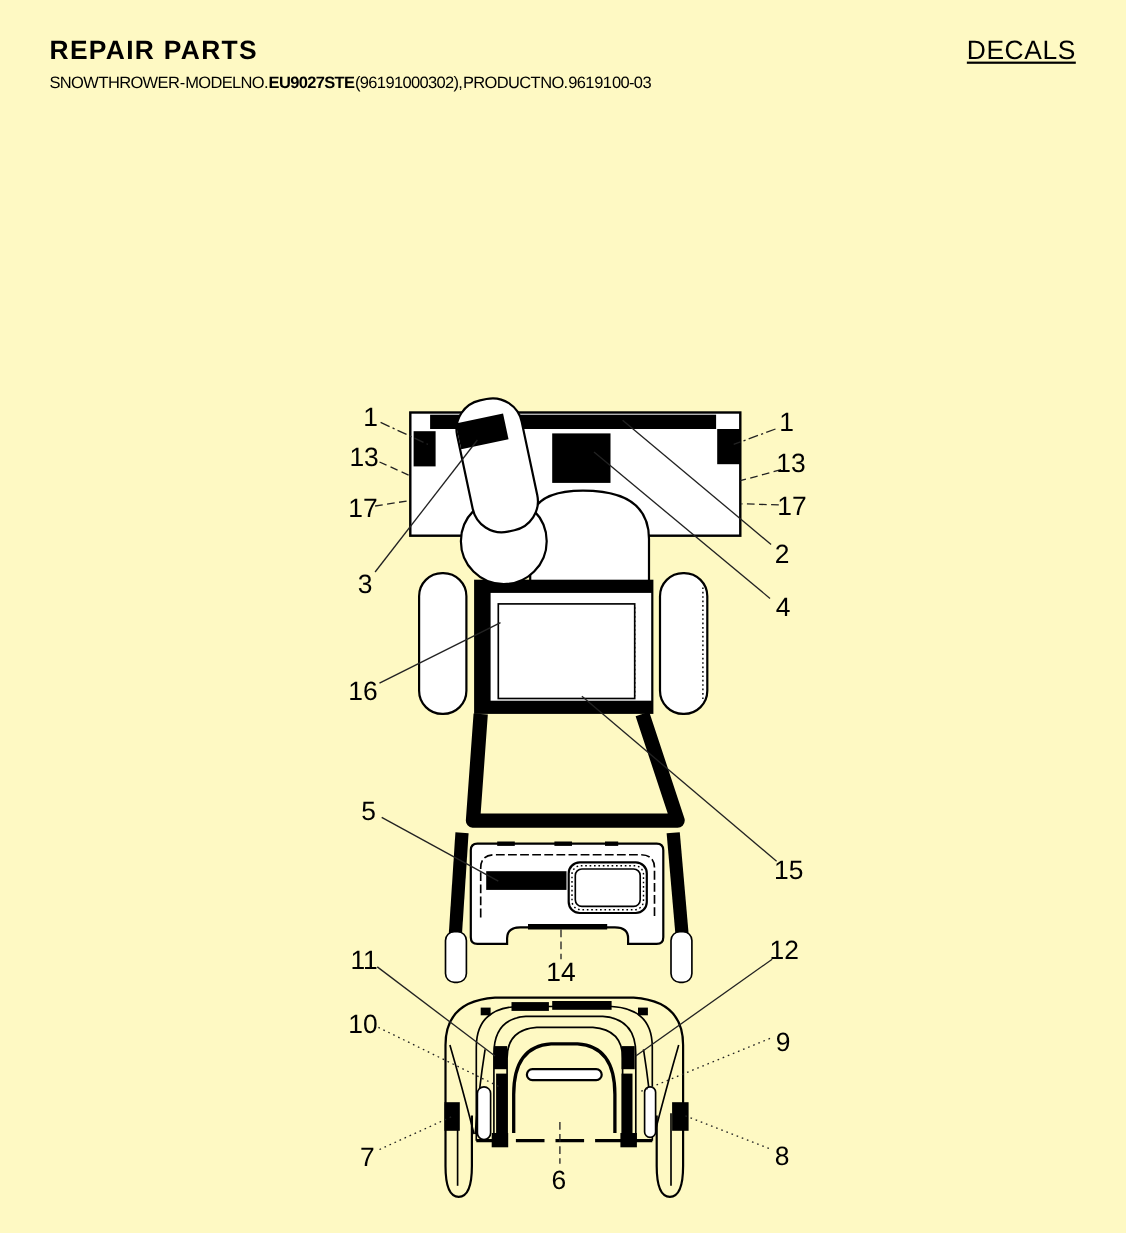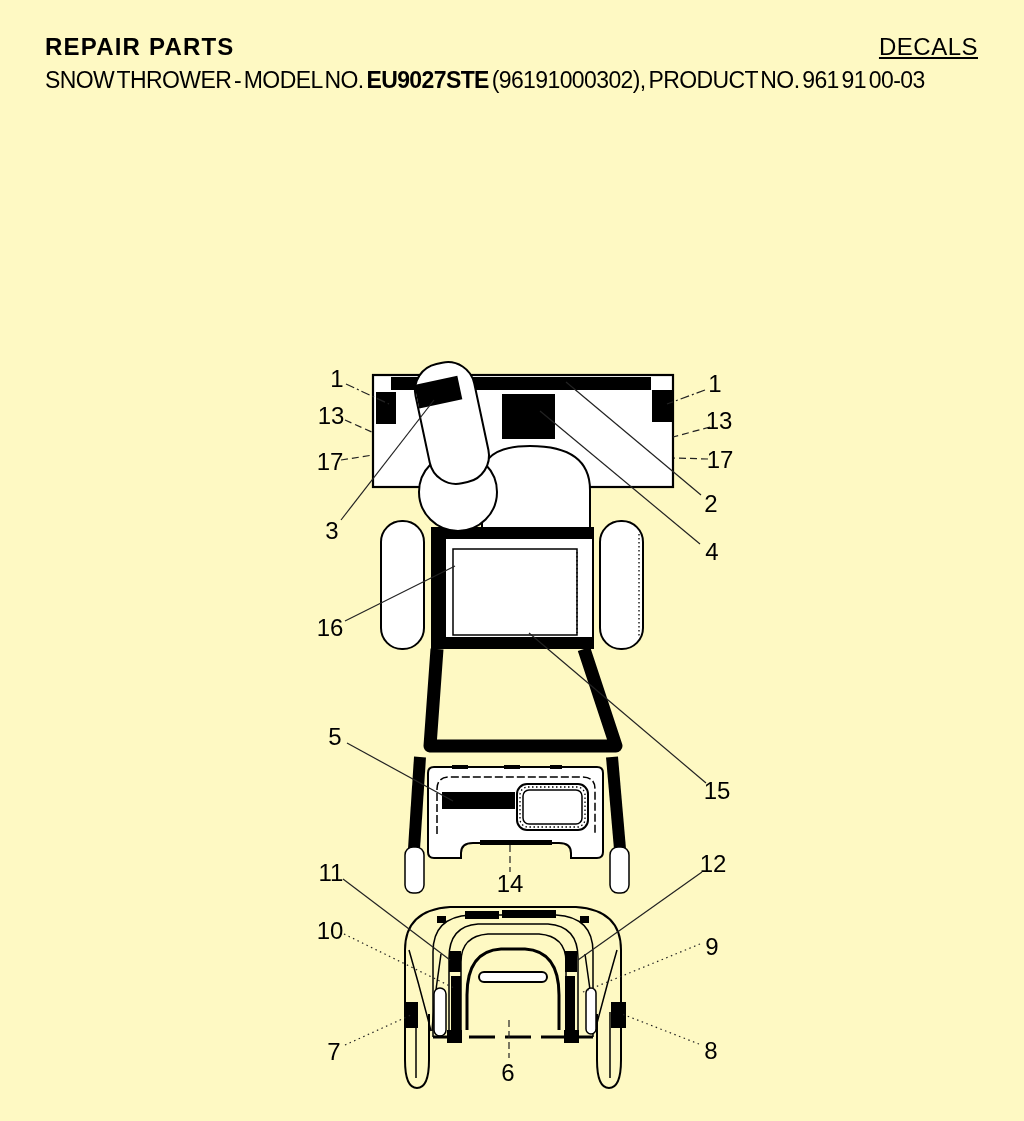--- a/index.html
+++ b/index.html
@@ -2,21 +2,21 @@
 <html><head>
 <meta charset="utf-8">
 <style>
   html,body{margin:0;padding:0;background:#fff;}
   body{width:1024px;height:1121px;font-family:"Liberation Sans",sans-serif;color:#000;}
   .page{position:relative;width:1024px;height:1121px;background:#fef9c3;overflow:hidden;}
   .hdr{position:absolute;left:45px;top:33px;width:933px;}
   .hdr-row{display:flex;justify-content:space-between;align-items:baseline;}
   .t-left{font-size:24px;font-weight:bold;letter-spacing:1.2px;}
   .t-right{font-size:24px;font-weight:normal;letter-spacing:.5px;text-decoration:underline;}
-  .hdr-sub{margin-top:6px;font-size:23px;letter-spacing:-.6px;word-spacing:-3px;white-space:nowrap;}
+  .hdr-sub{margin-top:6px;font-size:15px;letter-spacing:-.6px;word-spacing:-3px;white-space:nowrap;}
   .hdr-sub .b{font-weight:bold;}
   svg.diag{position:absolute;left:0;top:0;}
   
   .w  {fill:#fff;stroke:#000;stroke-width:2;}
   .w1 {fill:#fff;stroke:#000;stroke-width:1.5;}
   .k  {fill:#000;stroke:none;}
   .s  {fill:none;stroke:#000;stroke-width:2;}
   .s1 {fill:none;stroke:#000;stroke-width:1.5;}
   .s3 {fill:none;stroke:#000;stroke-width:3;}
   .tube  {fill:none;stroke:#000;stroke-width:13;stroke-linejoin:round;}

